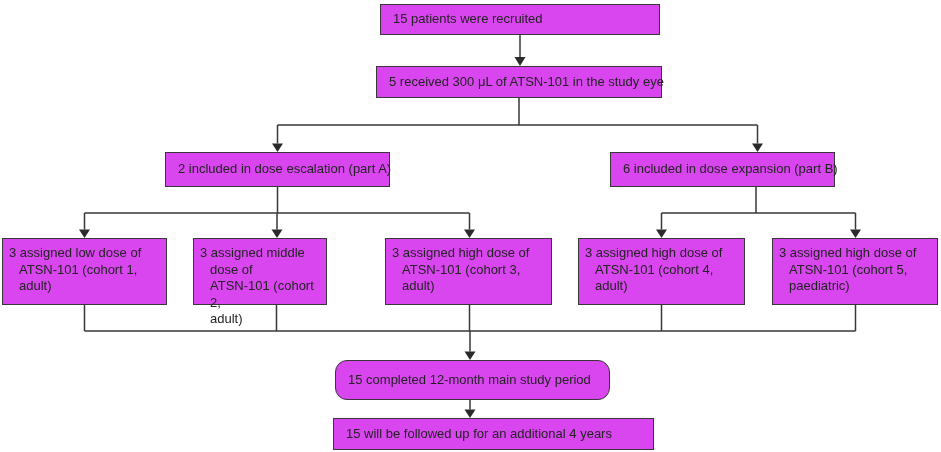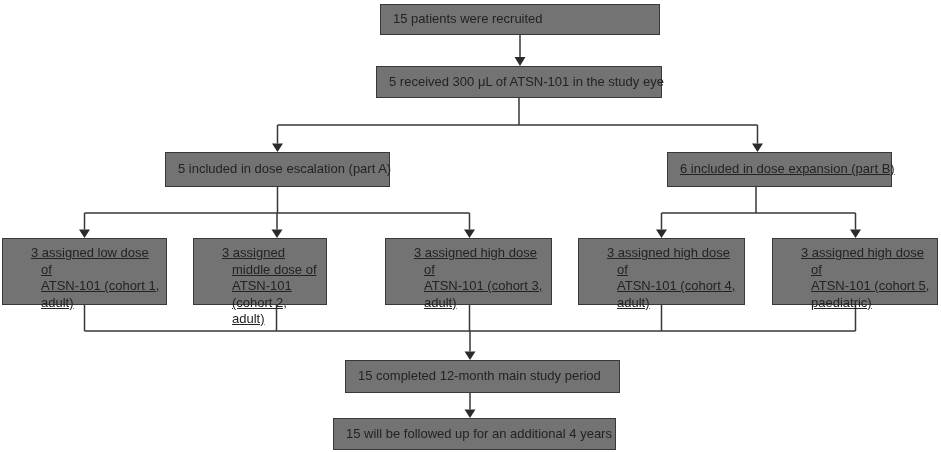--- a/index.html
+++ b/index.html
@@ -13,50 +13,49 @@
     overflow: hidden;
   }
   .connectors {
     position: absolute;
     left: 0; top: 0;
     width: 941px; height: 452px;
   }
   .box {
     position: absolute;
     box-sizing: border-box;
-    background: #737373;
+    background: #d946ef;
     border: 1.5px solid #383838;
     font-size: 13px;
     line-height: 16.5px;
     color: #232323;
   }
   .box.single {
     display: flex;
     align-items: center;
     padding: 0 8px 0 12px;
     white-space: nowrap;
   }
   .box.multi {
-    padding: 6px 4px 0 38px;
+    padding: 6px 4px 0 16px;
     text-indent: -10px;
     white-space: pre-line;
-    text-decoration: underline;
   }
   
   .n-recruited { left: 380px; top: 4px;   width: 280px; height: 31px; }
   .n-received  { left: 376px; top: 66px;  width: 286px; height: 32px; }
   .n-part-a    { left: 165px; top: 152px; width: 225px; height: 35px; }
-  .n-part-b    { left: 667px; top: 152px; width: 225px; height: 35px; text-decoration: underline; }
+  .n-part-b    { left: 610px; top: 152px; width: 225px; height: 35px; }
   .n-cohort1   { left: 2px;   top: 238px; width: 165px; height: 67px; }
   .n-cohort2   { left: 193px; top: 238px; width: 134px; height: 67px; }
   .n-cohort3   { left: 385px; top: 238px; width: 167px; height: 67px; }
   .n-cohort4   { left: 578px; top: 238px; width: 167px; height: 67px; }
   .n-cohort5   { left: 772px; top: 238px; width: 166px; height: 67px; }
-  .n-completed { left: 345px; top: 360px; width: 275px; height: 33px; }
-  .n-followup  { left: 333px; top: 418px; width: 283px; height: 32px; }
+  .n-completed { left: 335px; top: 360px; width: 275px; height: 40px; border-radius: 12px; }
+  .n-followup  { left: 333px; top: 418px; width: 321px; height: 32px; }
 </style>
 </head>
 <body>
 
 <div class="canvas">
 
   <svg class="connectors" viewBox="0 0 941 452" xmlns="http://www.w3.org/2000/svg" aria-hidden="true">
     <g stroke="#383838" stroke-width="1.5" fill="none">
 
       <path d="M520 35 V57"></path>
@@ -82,21 +81,21 @@
       <polygon points="850,229.5 861,229.5 855.5,238"></polygon>
       <polygon points="464.5,351.5 475.5,351.5 470,360"></polygon>
       <polygon points="464.5,409.5 475.5,409.5 470,418"></polygon>
     </g>
   </svg>
 
   <div class="box single n-recruited">15 patients were recruited</div>
 
   <div class="box single n-received">5 received 300 μL of ATSN-101 in the study eye</div>
 
-  <div class="box single n-part-a">5 included in dose escalation (part A)</div>
+  <div class="box single n-part-a">2 included in dose escalation (part A)</div>
 
   <div class="box single n-part-b">6 included in dose expansion (part B)</div>
 
   <div class="box multi n-cohort1">3 assigned low dose of
 ATSN-101 (cohort 1,
 adult)</div>
 
   <div class="box multi n-cohort2">3 assigned middle dose of
 ATSN-101 (cohort 2,
 adult)</div>

